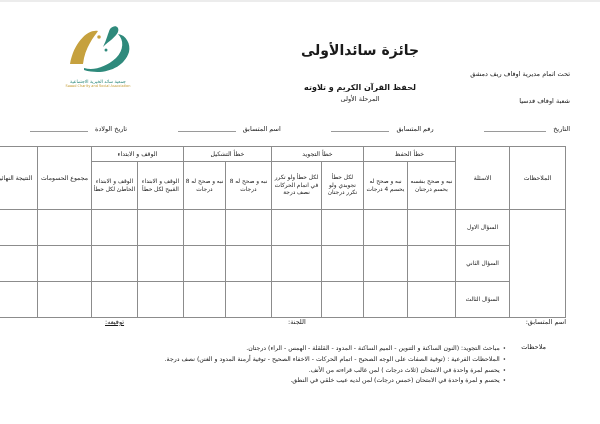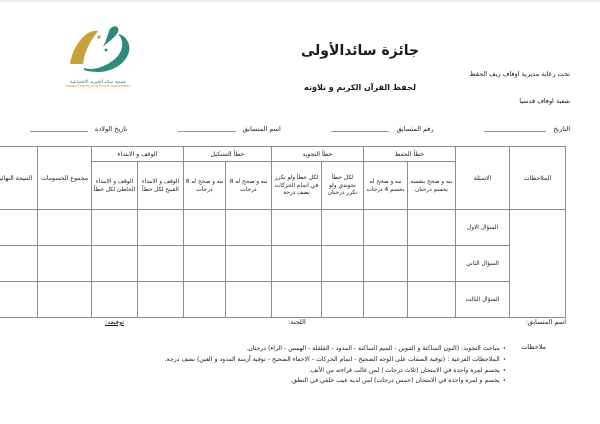--- a/index.html
+++ b/index.html
@@ -66,24 +66,25 @@
       <path d="M56 5 C60 0 66 2 64 8 C62 13 55 17 49 23 C53 15 54 9 56 5 Z" fill="#2F8A7C"></path>
       <circle cx="52" cy="26" r="1.5" fill="#2F8A7C"></circle>
     </svg>
     <div class="logo-ar">جمعية سائد الخيرية الاجتماعية</div>
     <div class="logo-en">Saeed Charity and Social Association</div>
   </div>
 
   <div class="title-block">
     <div class="main-title">جائزة سائدالأولى</div>
     <div class="sub-title">لحفظ القرآن الكريم و تلاوته</div>
+    <div class="stage-name">المرحلة الأولى</div>
   </div>
 
   <div class="patronage">
-    <div class="line1">تحت رعاية مديرية اوقاف ريف الحفظ</div>
+    <div class="line1">تحت اتمام مديرية اوقاف ريف دمشق</div>
     <div class="line2">شعبة اوقاف قدسيا</div>
   </div>
 
   <div class="info-line">
     <span class="fld">
       <span>التاريخ</span>
       <span class="blank" style="width:62px"></span>
     </span>
     <span class="fld">
       <span>رقم المتسابق</span>

